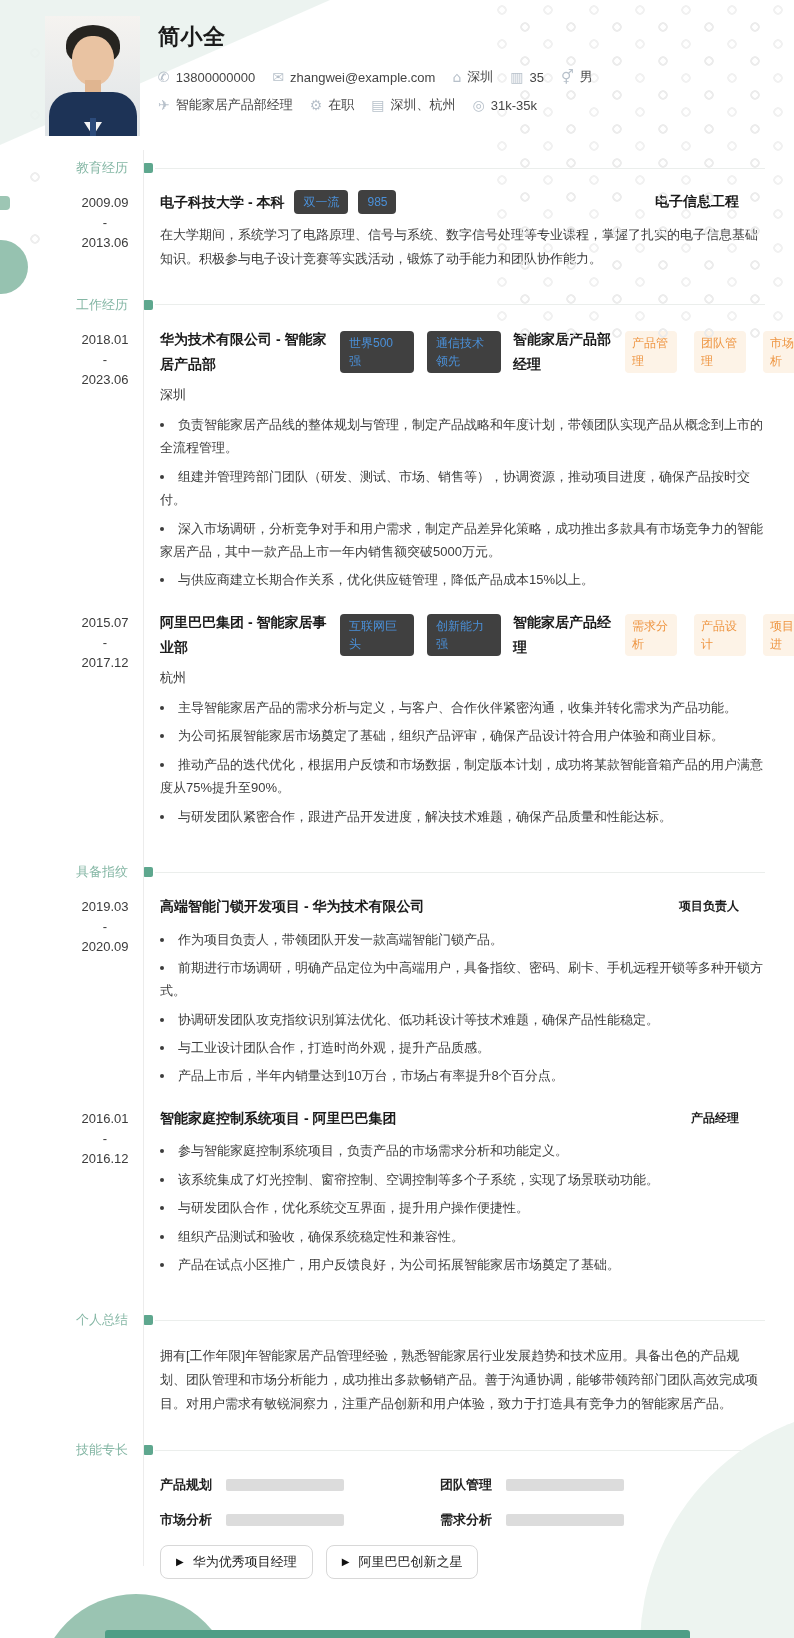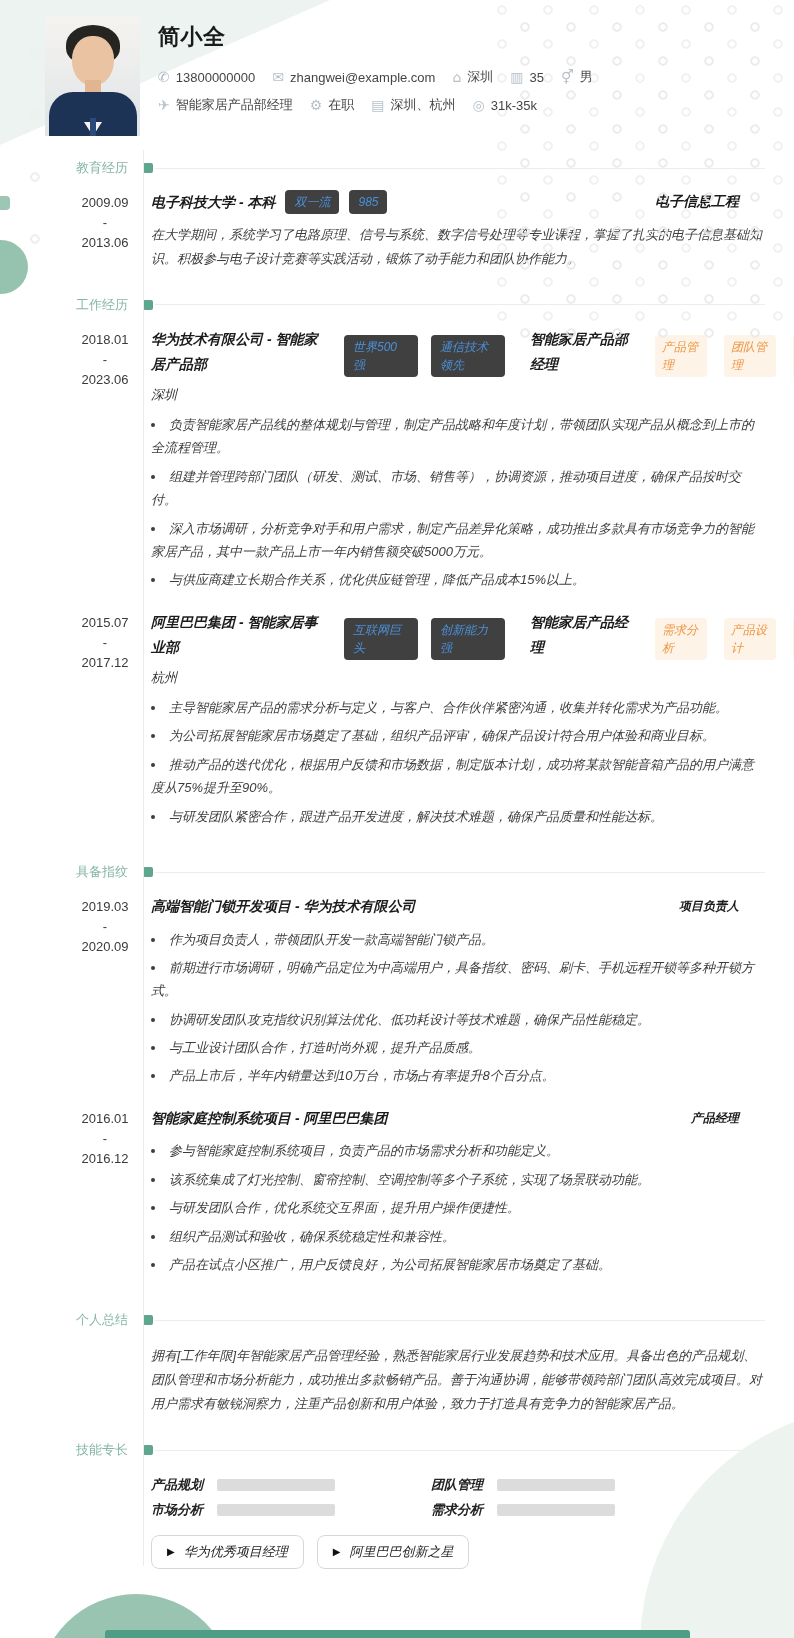--- a/index.html
+++ b/index.html
@@ -56,46 +56,46 @@
   .c-icon{color:#b7c0ca;font-size:14px;line-height:1;font-family:"DejaVu Sans",sans-serif;}
 
   
   .sec-row{display:flex;align-items:center;height:20px;margin-top:8px;}
   .col-left{width:143px;flex:none;box-sizing:border-box;}
   .sec-label{display:block;margin-left:76px;font-size:13px;color:#85b7a5;white-space:nowrap;}
   .sec-main{flex:1;display:flex;align-items:center;padding-right:29px;}
   .marker{width:10px;height:10px;background:#5ea78e;border-radius:2px;flex:none;}
   .sec-line{flex:1;height:1px;background:#ebeeec;margin-left:2px;}
   .row{display:flex;}
-  .col-main{flex:1;box-sizing:border-box;padding:0 29px 0 8px;min-width:0;font-style:italic;}
+  .col-main{flex:1;box-sizing:border-box;padding:0 29px 0 17px;min-width:0;}
   .date{margin-left:76px;width:58px;text-align:center;font-size:13px;color:#3a3a3a;line-height:1.55;margin-top:3px;}
   .date span{display:block;}
 
   
   .edu-head{display:flex;align-items:center;gap:10px;}
   .item-title{font-size:14px;font-weight:700;color:#1b1b1b;line-height:1.75;}
   .tag-blue{background:#404040;color:#4a90d9;font-size:12px;line-height:1.5;padding:3px 9px;border-radius:4px;box-sizing:content-box;}
   .tag-orange{background:#fdf3e7;color:#ee9541;font-size:12px;line-height:1.5;padding:3px 7px;border-radius:4px;box-sizing:content-box;}
   .edu-major{margin-left:auto;font-size:14px;font-weight:700;color:#1b1b1b;padding-right:26px;}
   .para{font-size:13px;line-height:1.85;color:#3c3c3c;margin:8px 0 0 0;}
-  .job-head{display:flex;gap:25px;align-items:flex-end;}
+  .job-head{display:flex;gap:12px;align-items:center;}
   .company{width:168px;flex:none;font-size:14px;font-weight:700;color:#1b1b1b;line-height:1.8;}
   .jobtags{display:flex;gap:13px;flex:none;}
   .jobtags .tag-blue{width:56px;}
   .position{width:100px;flex:none;font-size:14px;font-weight:700;color:#1b1b1b;line-height:1.8;}
   .skilltags{display:flex;gap:17px;flex:none;}
   .skilltags .tag-orange{width:38px;}
   .location{font-size:13px;color:#333;margin-top:9px;}
   ul.bullets{list-style-position:inside;list-style-type:disc;margin:9px 0 0 0;padding:0;}
   ul.bullets li{font-size:13px;line-height:1.8;color:#3c3c3c;margin-top:5px;}
   .proj-head{display:flex;justify-content:space-between;align-items:center;}
   .proj-role{font-size:12px;font-weight:700;color:#1b1b1b;padding-right:26px;white-space:nowrap;}
   .gap-item{height:18px;}
 
-  .skills{display:grid;grid-template-columns:280px 280px;row-gap:7px;margin-top:4px;}
+  .skills{display:grid;grid-template-columns:280px 280px;row-gap:17px;margin-top:4px;}
   .skill{display:flex;align-items:center;gap:10px;}
   .skill-name{font-size:13px;font-weight:700;color:#222;width:56px;flex:none;}
   .skill-bar{width:118px;height:12px;background:#dcdcdc;border-radius:2px;overflow:hidden;}
   .skill-fill{height:100%;background:#e9f4ef;}
 
   .honors{display:flex;gap:13px;margin-top:4px;}
   .badge{display:flex;align-items:center;gap:9px;border:1px solid #d8d8d8;border-radius:8px;padding:7px 15px;font-size:13px;color:#222;background:#fff;}
   .badge .tri{font-size:10px;color:#111;line-height:1;font-family:"DejaVu Sans",sans-serif;}
 
   .mt-sec{margin-top:24px;}

